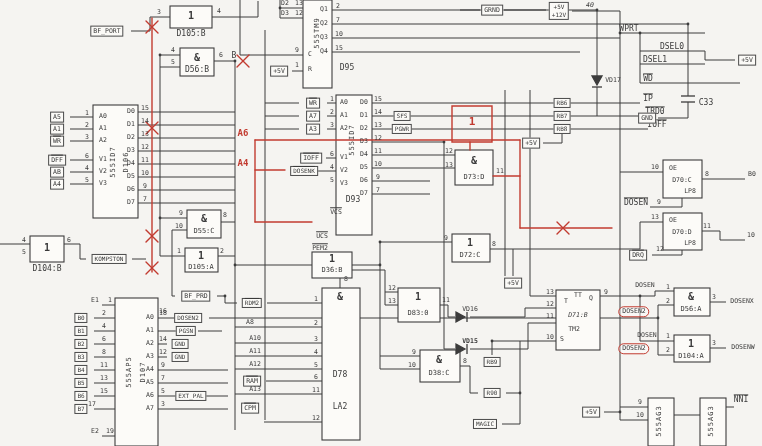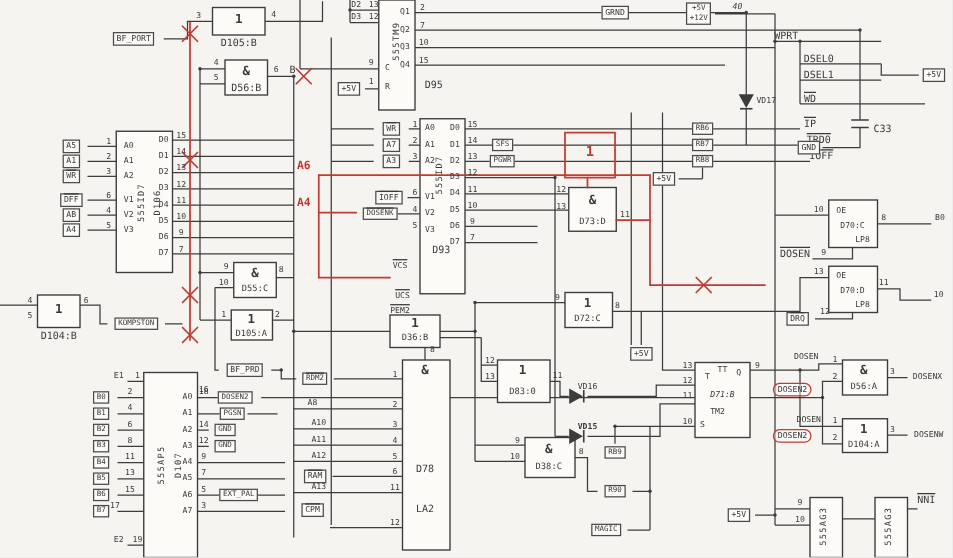--- a/index.html
+++ b/index.html
@@ -206,21 +206,21 @@
       <span class="tx s-n" style="left: 364px; top: 181px;">D6</span>
       <span class="tx s-n" style="left: 364px; top: 194px;">D7</span>
       <span class="tx s-n" style="left: 378px; top: 100px;">15</span>
       <span class="tx s-n" style="left: 378px; top: 113px;">14</span>
       <span class="tx s-n" style="left: 378px; top: 126px;">13</span>
       <span class="tx s-n" style="left: 378px; top: 139px;">12</span>
       <span class="tx s-n" style="left: 378px; top: 152px;">11</span>
       <span class="tx s-n" style="left: 378px; top: 165px;">10</span>
       <span class="tx s-n" style="left: 378px; top: 178px;">9</span>
       <span class="tx s-n" style="left: 378px; top: 191px;">7</span>
-      <span class="tx s-n ov" style="left: 320px; top: 213px; text-align: center;">VCS</span>
+      <span class="tx s-n ov" style="left: 336px; top: 213px; text-align: center;">VCS</span>
       <span class="tx s-n ov" style="left: 322px; top: 237px;">UCS</span>
       <span class="tx s-n ov" style="left: 320px; top: 249px;">PEM2</span>
       <span class="tx s-n" style="left: 285px; top: 4px;">D2</span>
       <span class="tx s-n" style="left: 299px; top: 4px;">13</span>
       <span class="tx s-n" style="left: 285px; top: 14px;">D3</span>
       <span class="tx s-n" style="left: 299px; top: 14px;">12</span>
       <span class="tx s-n" style="left: 310px; top: 55px;">C</span>
       <span class="tx s-n" style="left: 310px; top: 70px;">R</span>
       <span class="tx s-n" style="left: 297px; top: 51px;">9</span>
       <span class="tx s-n" style="left: 297px; top: 66px;">1</span>
@@ -251,21 +251,21 @@
       <span class="tx s-p ov" style="left: 655px; top: 112px;">TRD0</span>
       <span class="tx s-p ov" style="left: 657px; top: 125px;">IOFF</span>
       <span class="tx s-n" style="left: 613px; top: 81px;">VD17</span>
       <span class="tx s-p" style="left: 706px; top: 103px;">C33</span>
       <span class="tx s-b" style="left: 647px; top: 118px;">GND</span>
       <span class="tx s-b" style="left: 492px; top: 10px;">GRND</span>
       <span class="tx s-b" style="left: 559px; top: 11px; font-size: 6px;">+5V
 +12V</span>
       <span class="tx s-n" style="left: 590px; top: 6px; font-style: italic;">40</span>
       <span class="tx s-p" style="left: 629px; top: 29px;">WPRT</span>
-      <span class="tx s-p" style="left: 655px; top: 47px;">DSEL0</span>
+      <span class="tx s-p" style="left: 672px; top: 47px;">DSEL0</span>
       <span class="tx s-p" style="left: 655px; top: 60px;">DSEL1</span>
       <span class="tx s-p ov" style="left: 648px; top: 79px;">WD</span>
       <span class="tx s-b" style="left: 747px; top: 60px;">+5V</span>
       <span class="tx s-n" style="left: 655px; top: 168px;">10</span>
       <span class="tx s-n" style="left: 673px; top: 169px;">OE</span>
       <span class="tx s-n" style="left: 682px; top: 181px;">D70:C</span>
       <span class="tx s-n" style="left: 690px; top: 192px;">LP8</span>
       <span class="tx s-n" style="left: 707px; top: 175px;">8</span>
       <span class="tx s-n" style="left: 752px; top: 175px;">B0</span>
       <span class="tx s-p ov" style="left: 636px; top: 203px;">DOSEN</span>

